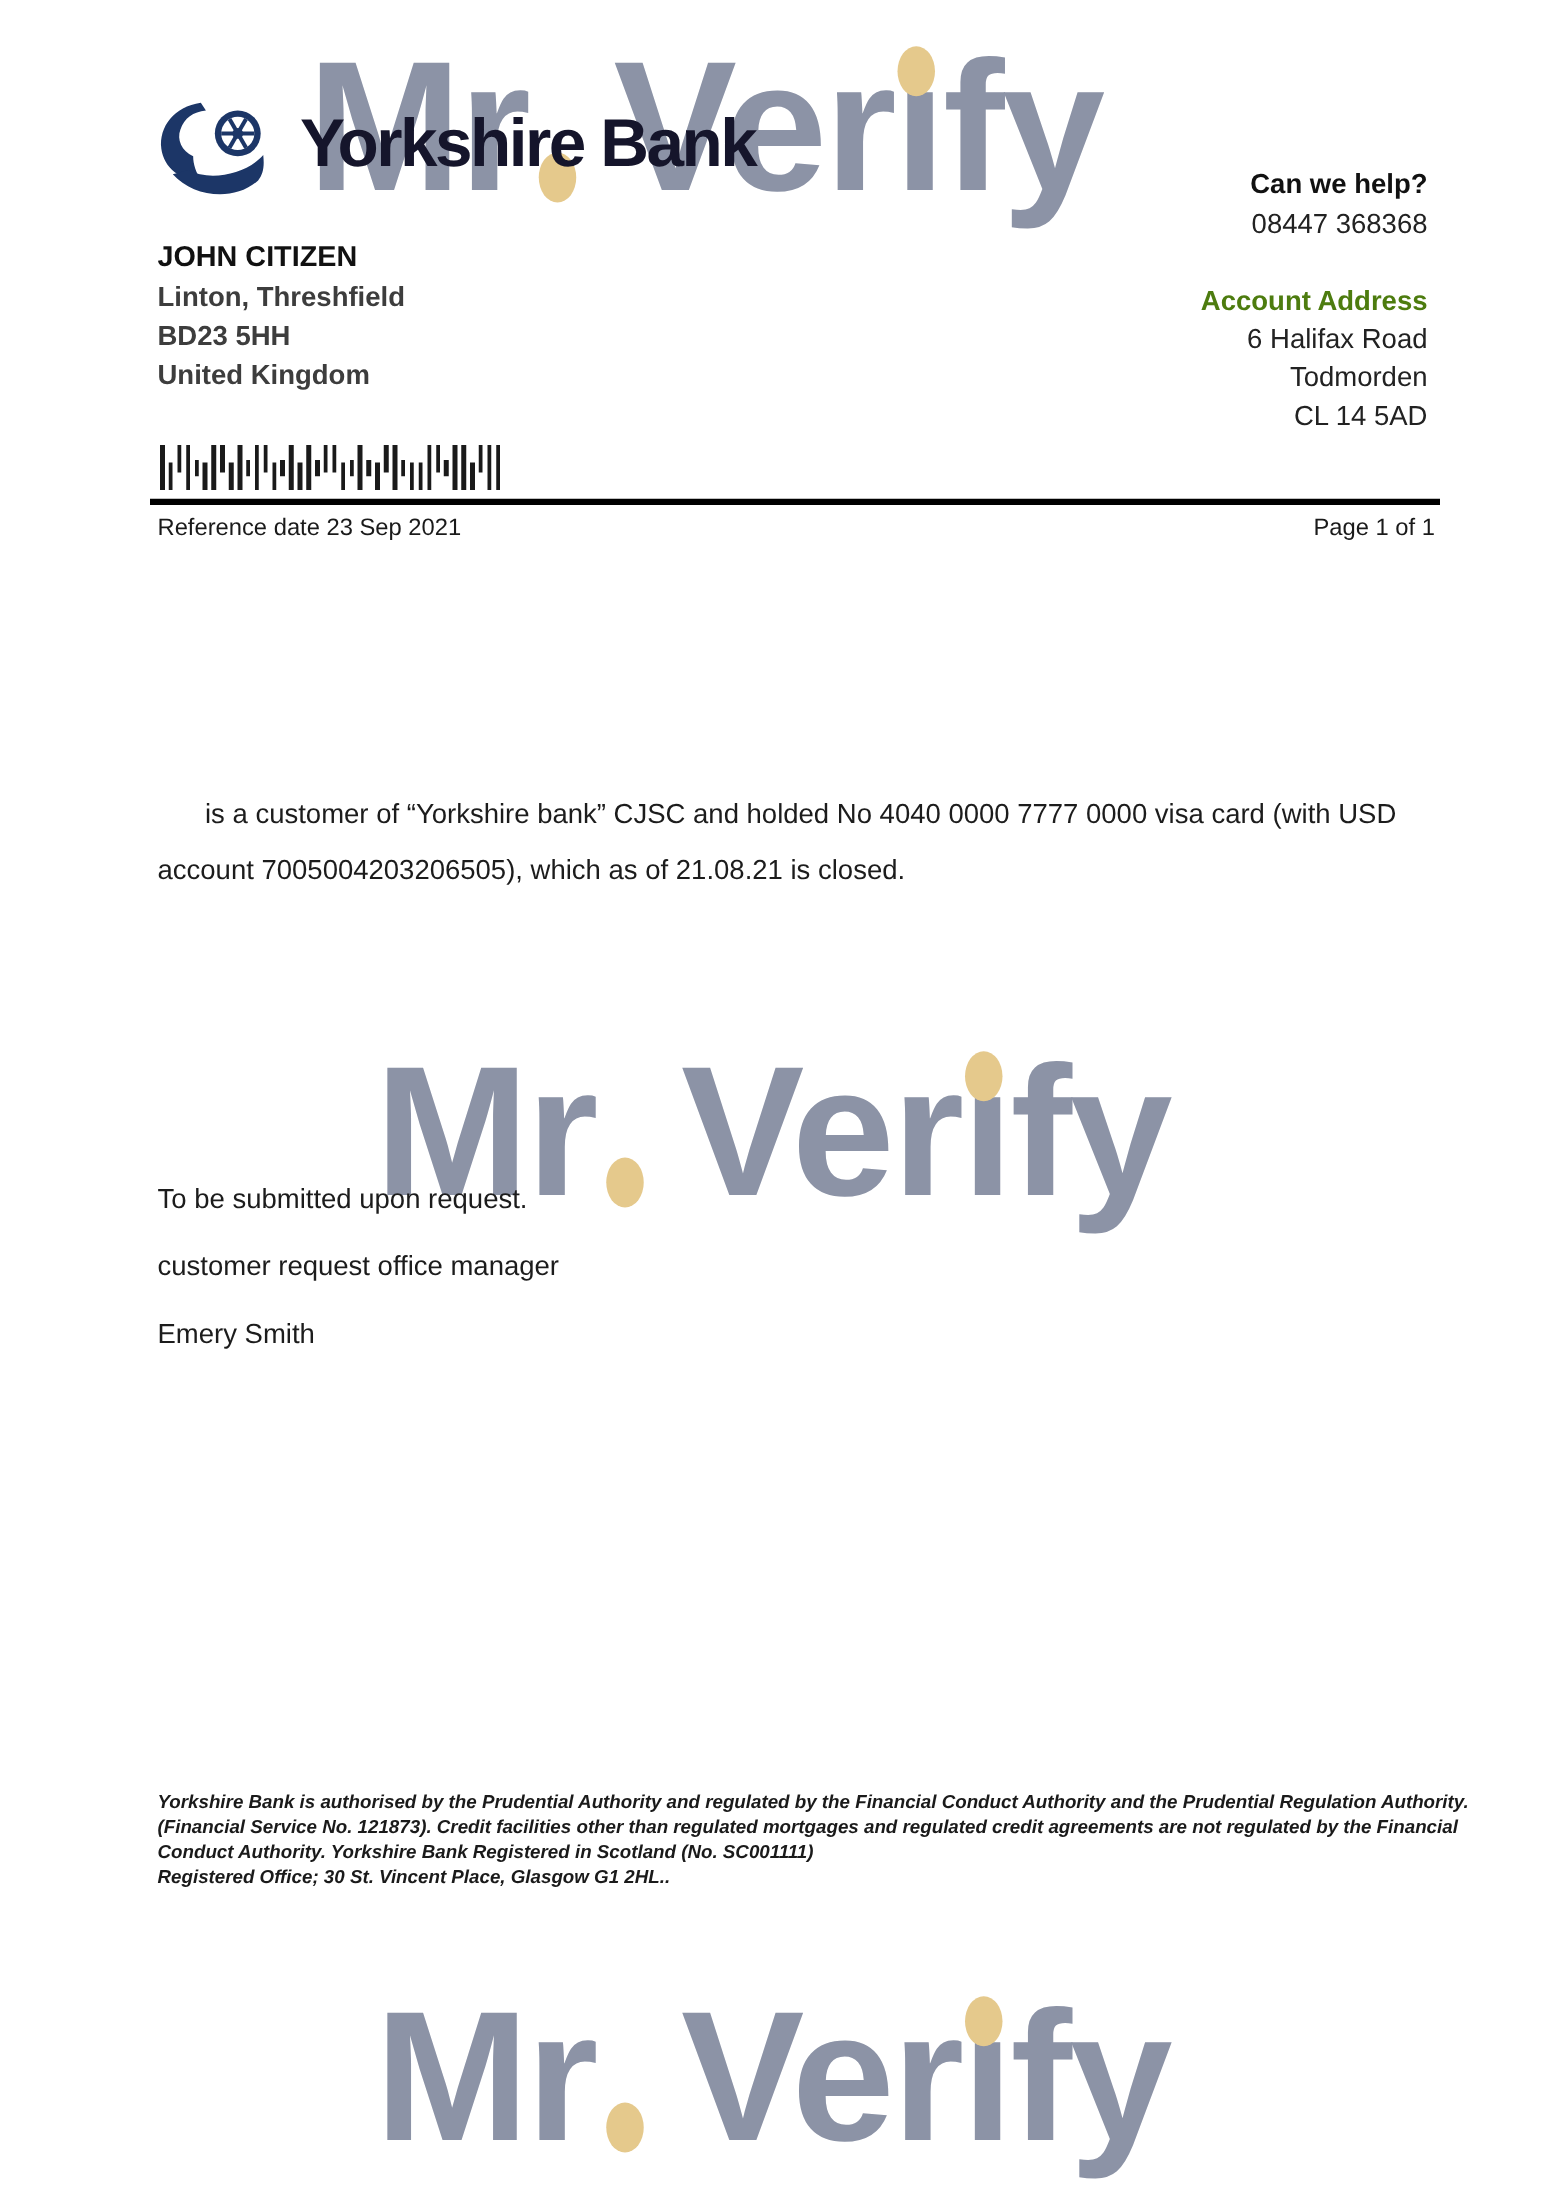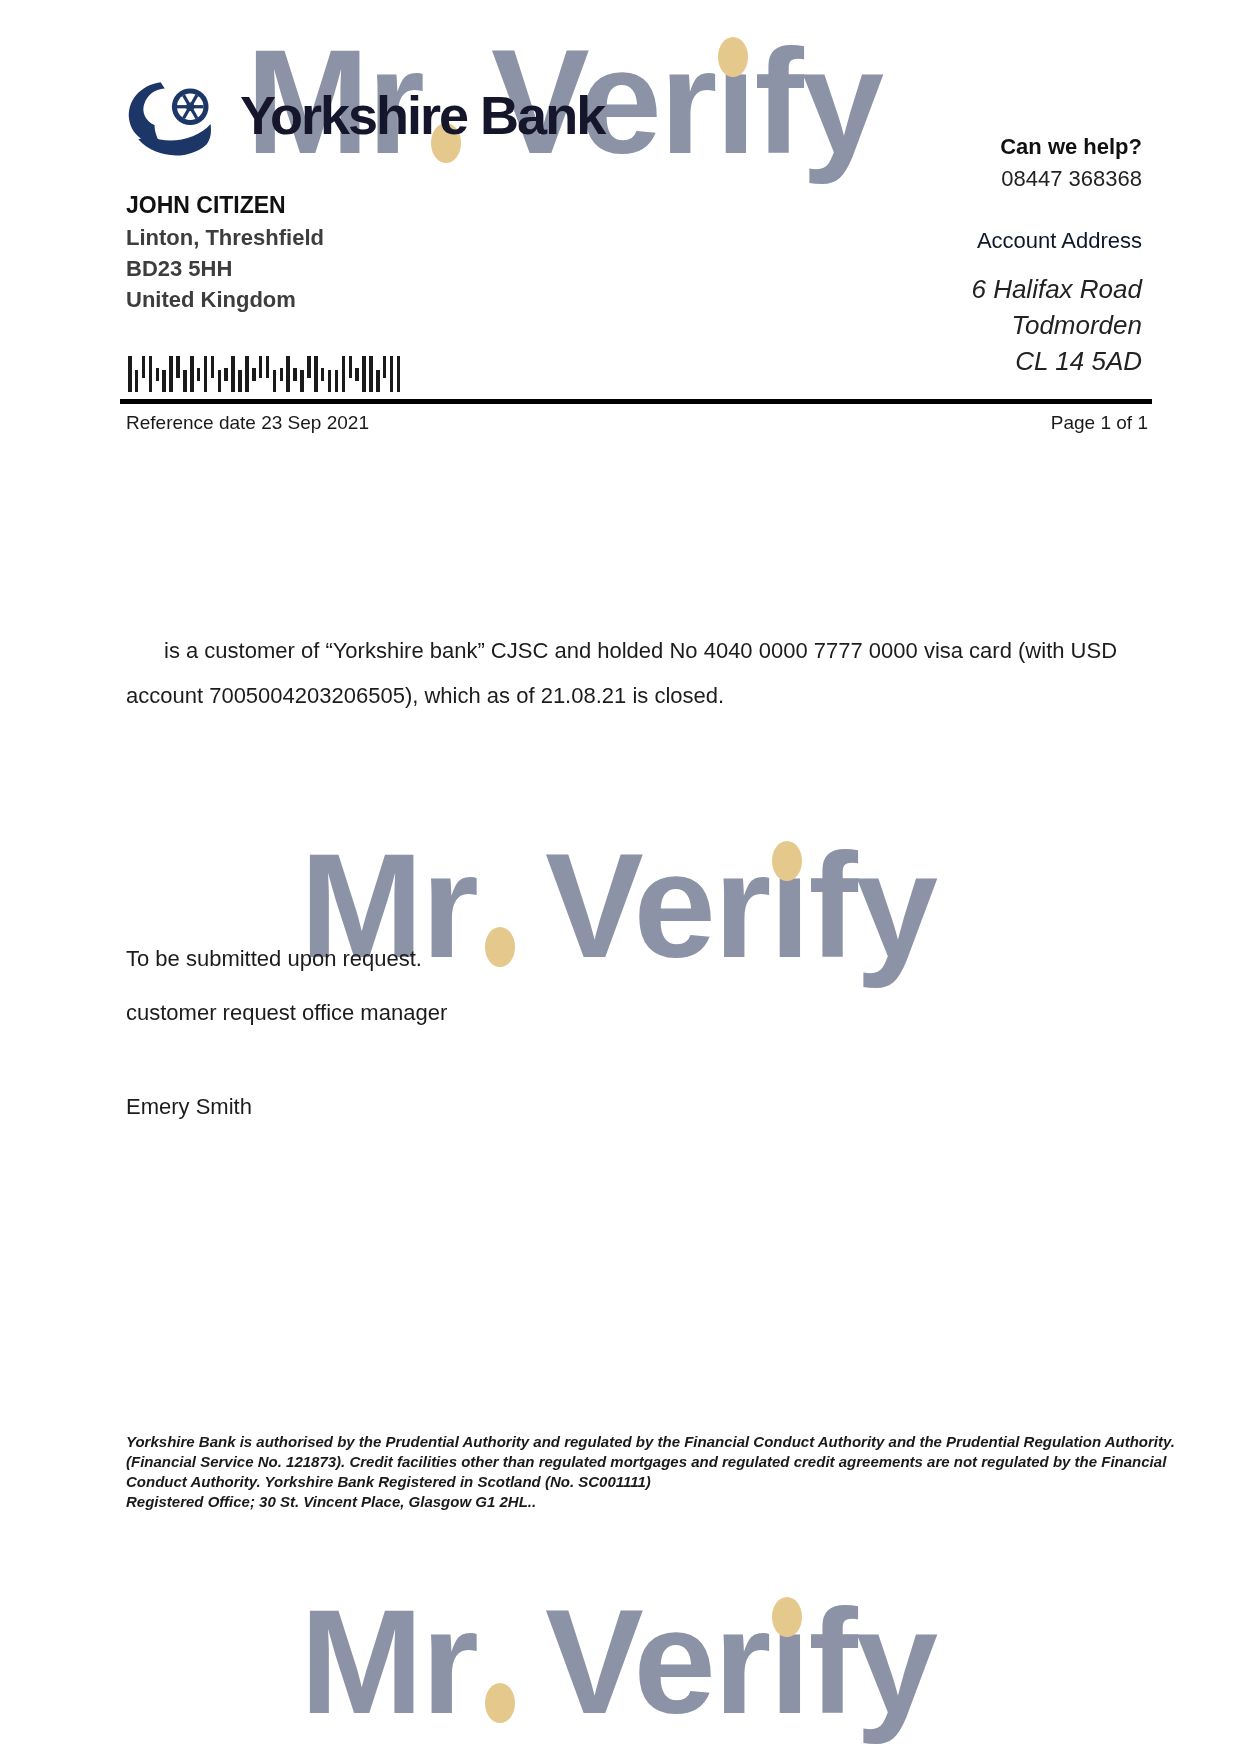--- a/index.html
+++ b/index.html
@@ -38,22 +38,22 @@
     letter-spacing:-2px; color:var(--logotext);
   }
   .help-label { right:98px; top:134px; font-size:22px; font-weight:bold; color:#111; text-align:right; }
   .help-phone { right:98px; top:166px; font-size:22px; color:#222; text-align:right; }
 
   .recipient { left:126px; top:192px; }
   .recipient .name { font-size:23px; font-weight:bold; color:#111; margin-bottom:6px; }
   .recipient .rline { font-size:22px; font-weight:bold; color:var(--gray); margin-bottom:5px; }
 
   .acct { right:98px; top:228px; text-align:right; }
-  .acct .label { font-size:22px; font-weight:normal; color:#0f172a; margin-bottom:20px; }
-  .acct .aline { font-size:26px; color:#222; margin-bottom:5px;font-style:italic; }
+  .acct .label { font-size:22px; font-weight:bold; color:#4d7c0f; margin-bottom:4px; }
+  .acct .aline { font-size:22px; color:#222; margin-bottom:5px; }
 
   
   .barcode { left:128px; top:356px; height:36px; display:flex; align-items:flex-start; }
   .bar { width:3.5px; margin-right:3.4px; background:#1a1a1a; flex:none; }
   .bar-F { height:36px; }
   .bar-A { height:22px; }
   .bar-D { height:22px; align-self:flex-end; }
   .bar-T { height:13px; align-self:center; }
 
   
@@ -65,21 +65,21 @@
   .title {
     left:126px; top:530px; width:1020px; text-align:center;
     font-size:25px; font-weight:bold; letter-spacing:6px; color:#111;
   }
   .bodytext { left:126px; top:628px; width:1034px; font-size:22px; color:var(--dark); }
   .bodytext .bline { height:45px; line-height:45px; white-space:nowrap; }
   .bodytext .bline:first-child { text-indent:38px; }
 
   .closing-1 { left:126px; top:946px;  font-size:22px; color:var(--dark); }
   .closing-2 { left:126px; top:1000px; font-size:22px; color:var(--dark); }
-  .closing-3 { left:126px; top:1054px; font-size:22px; color:var(--dark);margin-top:40px; }
+  .closing-3 { left:126px; top:1054px; font-size:22px; color:var(--dark); }
 
   
   .footer { left:126px; top:1432px; width:1034px; font-size:15px; font-weight:bold; color:#1a1a1a;font-style:italic; }
   .footer .fline { line-height:20px; white-space:nowrap; }
 </style>
 </head>
 <body style="--wm: #8C93A6; --wmdot: #E5C98C; --navy: #1C3667; --logotext: #15152B;">
 
 <div class="wm wm-top">
   <span>Mr</span><span class="wm-dot"></span><span>Ver</span><span class="wm-i"><span>ı</span><span class="wm-idot"></span></span><span>fy</span>

